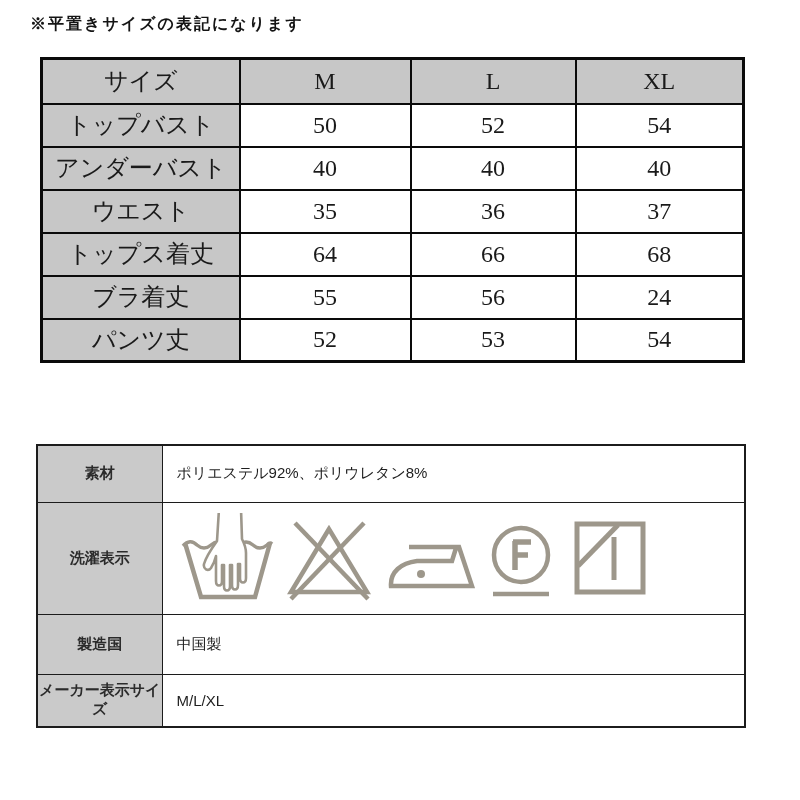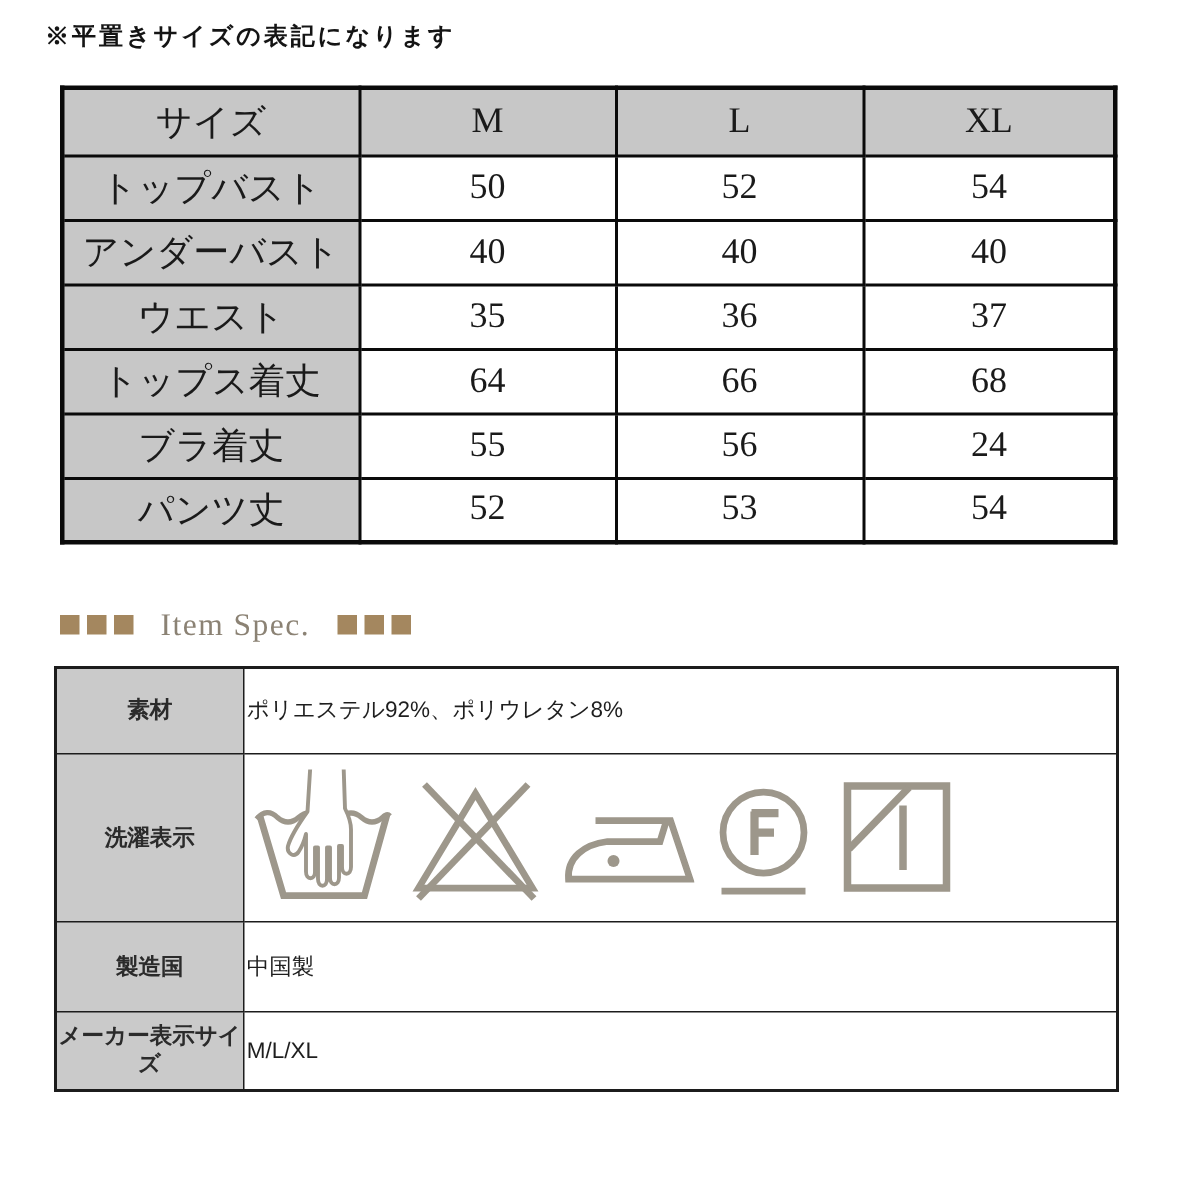--- a/index.html
+++ b/index.html
@@ -53,21 +53,21 @@
     font-family: "Liberation Sans", sans-serif;
   }
   .spec-table td { border: 1px solid #1c1c1c; vertical-align: middle; }
   .spec-table td.lbl {
     background: #cacaca; width: 125px;
     font-weight: bold; font-size: 15px; color: #2b2b2b;
     text-align: center; letter-spacing: 0px;
   }
   .spec-table td.val {
     background: #ffffff; width: 583px;
-    font-size: 15px; color: #1e1e1e; padding-left: 2px;
+    font-size: 15px; color: #1e1e1e; padding-left: 14px;
   }
   tr.row-material { height: 57px; }
   tr.row-care { height: 112px; margin-left: 32px; }
   tr.row-country { height: 60px; }
   tr.row-makersize { height: 53px; }
 
   .care-icons { display: flex; align-items: center; gap: 6px; padding-left: 2px; }
   .care-icons svg { display: block; }
 </style>
 </head>
@@ -123,33 +123,20 @@
       </tr>
       <tr>
         <td class="gray">パンツ丈</td>
         <td>52</td>
         <td>53</td>
         <td>54</td>
       </tr>
     </tbody>
   </table>
 
-  <div class="spec-header">
-    <span class="squares">
-      <span class="sq"></span>
-      <span class="sq"></span>
-      <span class="sq"></span>
-    </span>
-    <span class="spec-title">Item Spec.</span>
-    <span class="squares">
-      <span class="sq"></span>
-      <span class="sq"></span>
-      <span class="sq"></span>
-    </span>
-  </div>
 
   <table class="spec-table">
     <tbody>
       <tr class="row-material">
         <td class="lbl">素材</td>
         <td class="val">ポリエステル92%、ポリウレタン8%</td>
       </tr>
       <tr class="row-care">
         <td class="lbl">洗濯表示</td>
         <td class="val">

